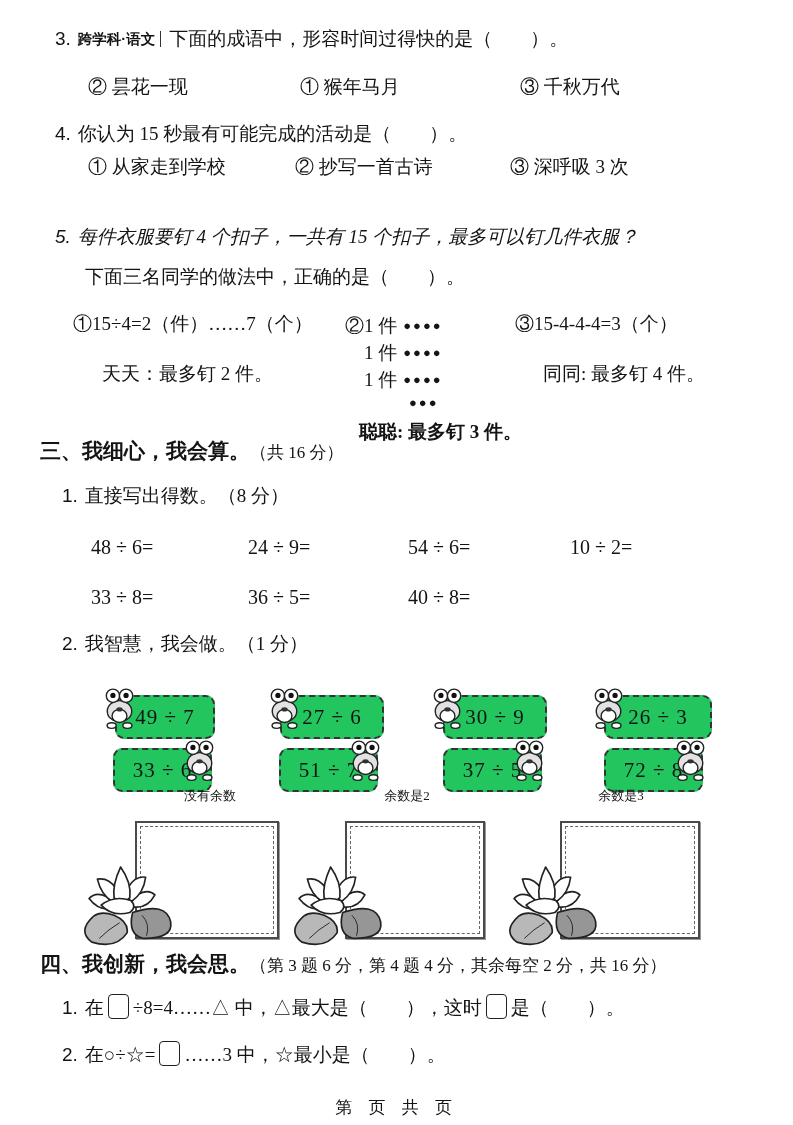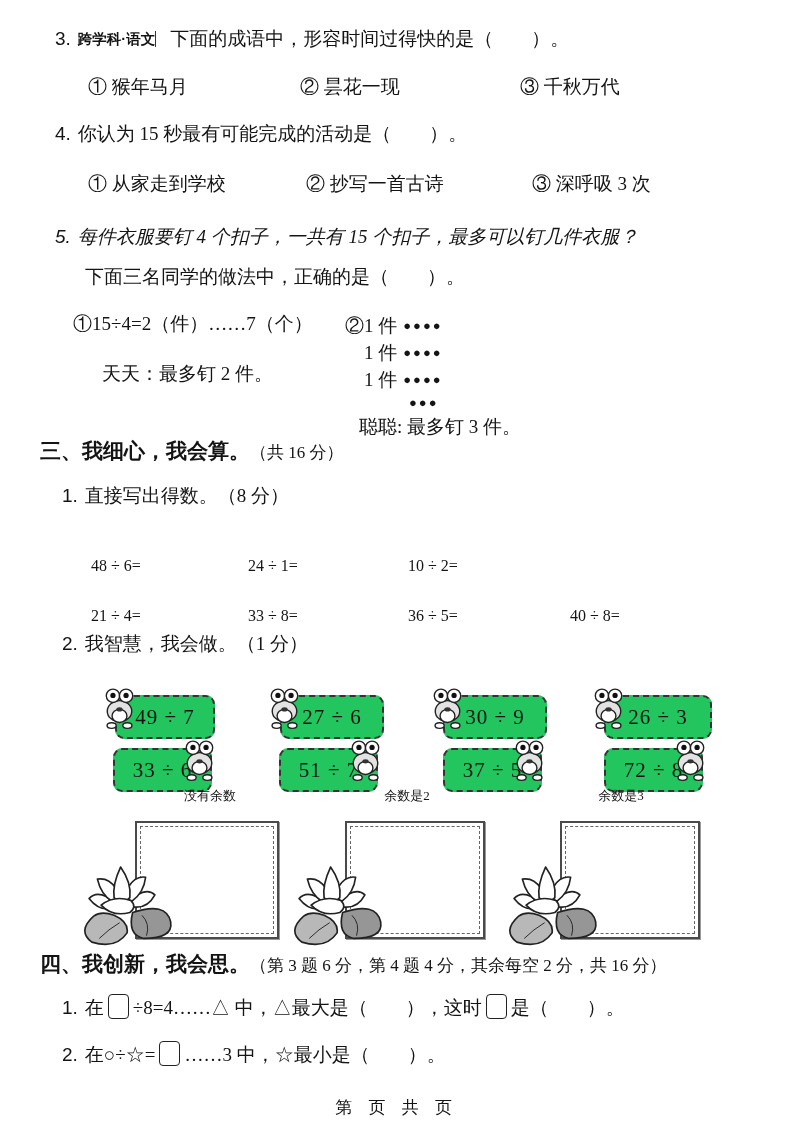--- a/index.html
+++ b/index.html
@@ -1,25 +1,25 @@
 <!DOCTYPE html>
 <html><head>
 <meta charset="utf-8">
 <style>
   html,body{margin:0;padding:0;background:#fff;}
   .page{position:relative;width:793px;height:1125px;background:#fff;color:#141414;
         font-family:"Liberation Serif",serif;font-size:19px;overflow:hidden;}
   .abs{position:absolute;white-space:nowrap;}
   .qnum{font-family:"Liberation Sans",sans-serif;font-size:19px;margin-right:7px;}
   .badge{font-family:"Liberation Sans",sans-serif;font-weight:bold;font-size:14.5px;
-         border-right:1.5px solid #333;margin-right:14px;vertical-align:1px;}
+         border-right:1.5px solid #333;padding-right:5px;margin-right:8px;vertical-align:1px;}
   .opts{display:grid;}
   .sec-title{font-family:"Liberation Sans",sans-serif;font-weight:bold;font-size:21px;}
   .sec-score{font-size:17px;}
-  .divgrid{display:grid;grid-template-columns:157px 160px 162px auto;font-size:16px;margin-top:21px;}
+  .divgrid{display:grid;grid-template-columns:157px 160px 162px auto;font-size:20px;}
   .mline{line-height:24px;}
   .m-answer{margin-top:26px;}
   .dots{font-size:13px;letter-spacing:2px;vertical-align:2px;margin-left:6px;}
   .m2row{line-height:27px;}
   .m2indent{padding-left:19px;}
   .m2dotsrow{padding-left:64px;line-height:20px;}
   .card{position:absolute;height:40px;border:2px dashed #333;border-radius:9px;background:#22c55e;
         display:flex;align-items:center;justify-content:center;font-size:21px;letter-spacing:1px;}
   .frog{position:absolute;width:35px;height:47px;}
   .frog-l{left:-15px;top:-12px;}
@@ -34,29 +34,29 @@
 </style>
 </head>
 <body>
 
 <div class="page">
 
   <div class="abs" style="top:26px;left:55px;">
     <span class="qnum">3.</span><span class="badge">跨学科·语文</span><span>下面的成语中，形容时间过得快的是（　　）。</span>
   </div>
   <div class="abs opts" style="top:74px;left:88px;grid-template-columns:212px 220px auto;">
+    <span>② 昙花一现</span>
     <span>① 猴年马月</span>
-    <span>② 昙花一现</span>
     <span>③ 千秋万代</span>
   </div>
 
   <div class="abs" style="top:121px;left:55px;">
     <span class="qnum">4.</span><span>你认为 15 秒最有可能完成的活动是（　　）。</span>
   </div>
-  <div class="abs opts" style="top:171px;left:88px;grid-template-columns:207px 215px auto;gap:11px;">
+  <div class="abs opts" style="top:154px;left:88px;grid-template-columns:207px 215px auto;">
     <span>① 从家走到学校</span>
     <span>② 抄写一首古诗</span>
     <span>③ 深呼吸 3 次</span>
   </div>
 
   <div class="abs" style="top:224px;left:55px;font-style:italic;">
     <span class="qnum">5.</span><span>每件衣服要钉 4 个扣子，一共有 15 个扣子，最多可以钉几件衣服？</span>
   </div>
   <div class="abs" style="top:264px;left:85px;">下面三名同学的做法中，正确的是（　　）。</div>
 
@@ -71,38 +71,42 @@
     </div>
     <div class="m2row m2indent">
       <span>1 件</span><span class="dots">●●●●</span>
     </div>
     <div class="m2row m2indent">
       <span>1 件</span><span class="dots">●●●●</span>
     </div>
     <div class="m2row m2dotsrow">
       <span class="dots" style="margin-left:0;">●●●</span>
     </div>
-    <div class="m2row" style="padding-left:14px;">聪聪: 最多钉 3 件。</div>
-  </div>
-
+    <div class="m2row" style="margin-top:5px;padding-left:14px;font-weight:bold;">聪聪: 最多钉 3 件。</div>
+  </div>
+
+  <div class="abs" style="top:312px;left:515px;">
+    <div class="mline">③15-4-4-4=3（个）</div>
+    <div class="mline m-answer" style="padding-left:28px;">同同: 最多钉 4 件。</div>
+  </div>
 
   <div class="abs" style="top:437px;left:40px;">
     <span class="sec-title">三、我细心，我会算。</span><span class="sec-score">（共 16 分）</span>
   </div>
 
   <div class="abs" style="top:483px;left:62px;">
     <span class="qnum">1.</span><span>直接写出得数。（8 分）</span>
   </div>
   <div class="abs divgrid" style="top:536px;left:91px;">
     <span>48 ÷ 6=</span>
-    <span>24 ÷ 1=</span>
+    <span>24 ÷ 9=</span>
+    <span>54 ÷ 6=</span>
     <span>10 ÷ 2=</span>
   </div>
   <div class="abs divgrid" style="top:586px;left:91px;">
-    <span>21 ÷ 4=</span>
     <span>33 ÷ 8=</span>
     <span>36 ÷ 5=</span>
     <span>40 ÷ 8=</span>
   </div>
 
   <div class="abs" style="top:631px;left:62px;">
     <span class="qnum">2.</span><span>我智慧，我会做。（1 分）</span>
   </div>
 
   <div class="card" style="top:695px;left:115px;width:96px;">

